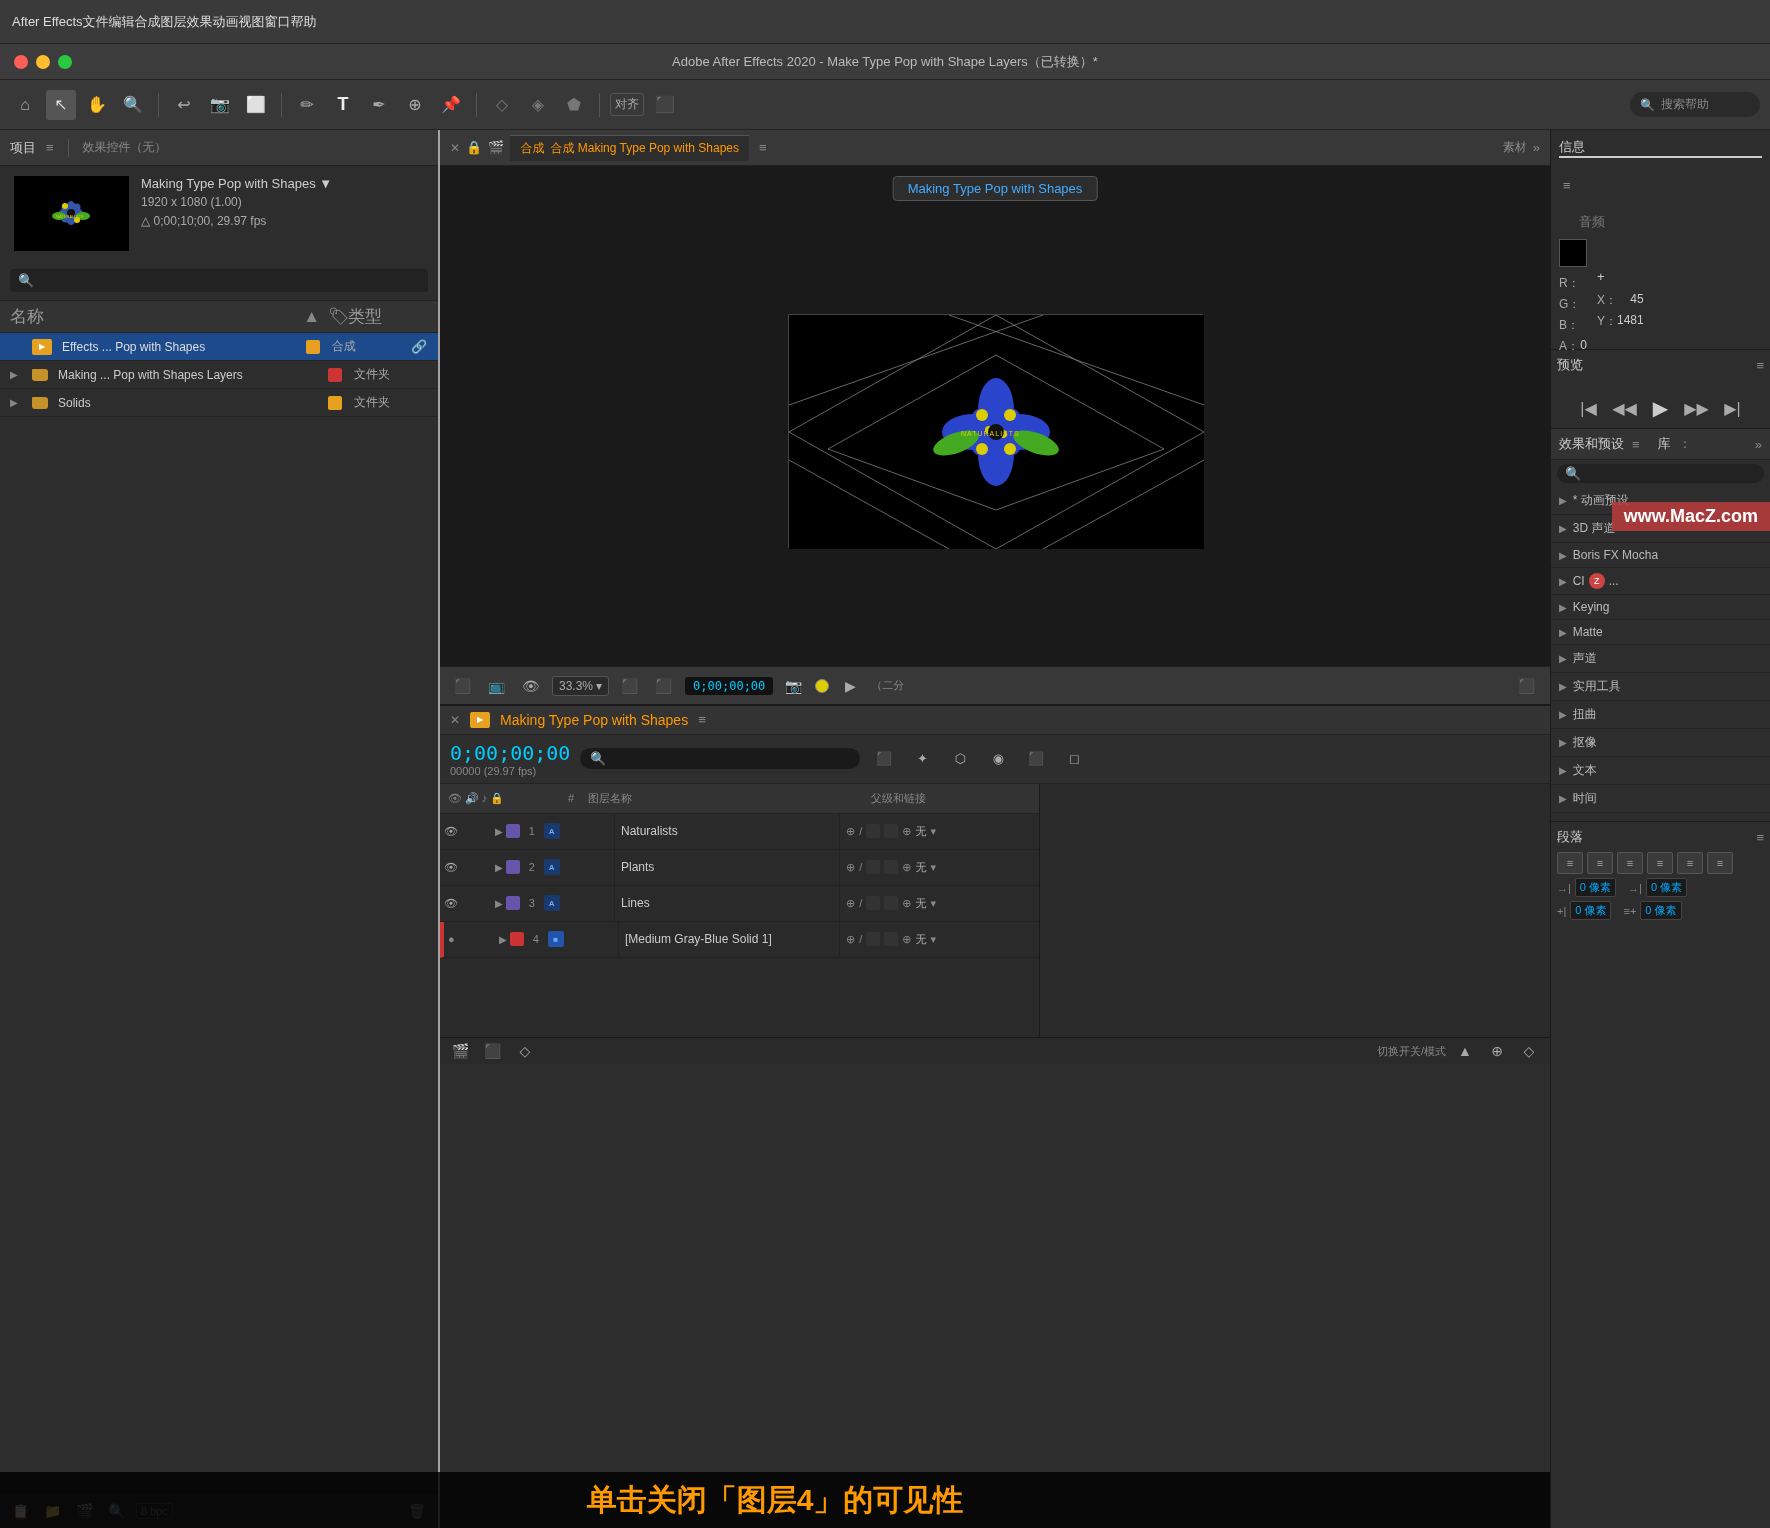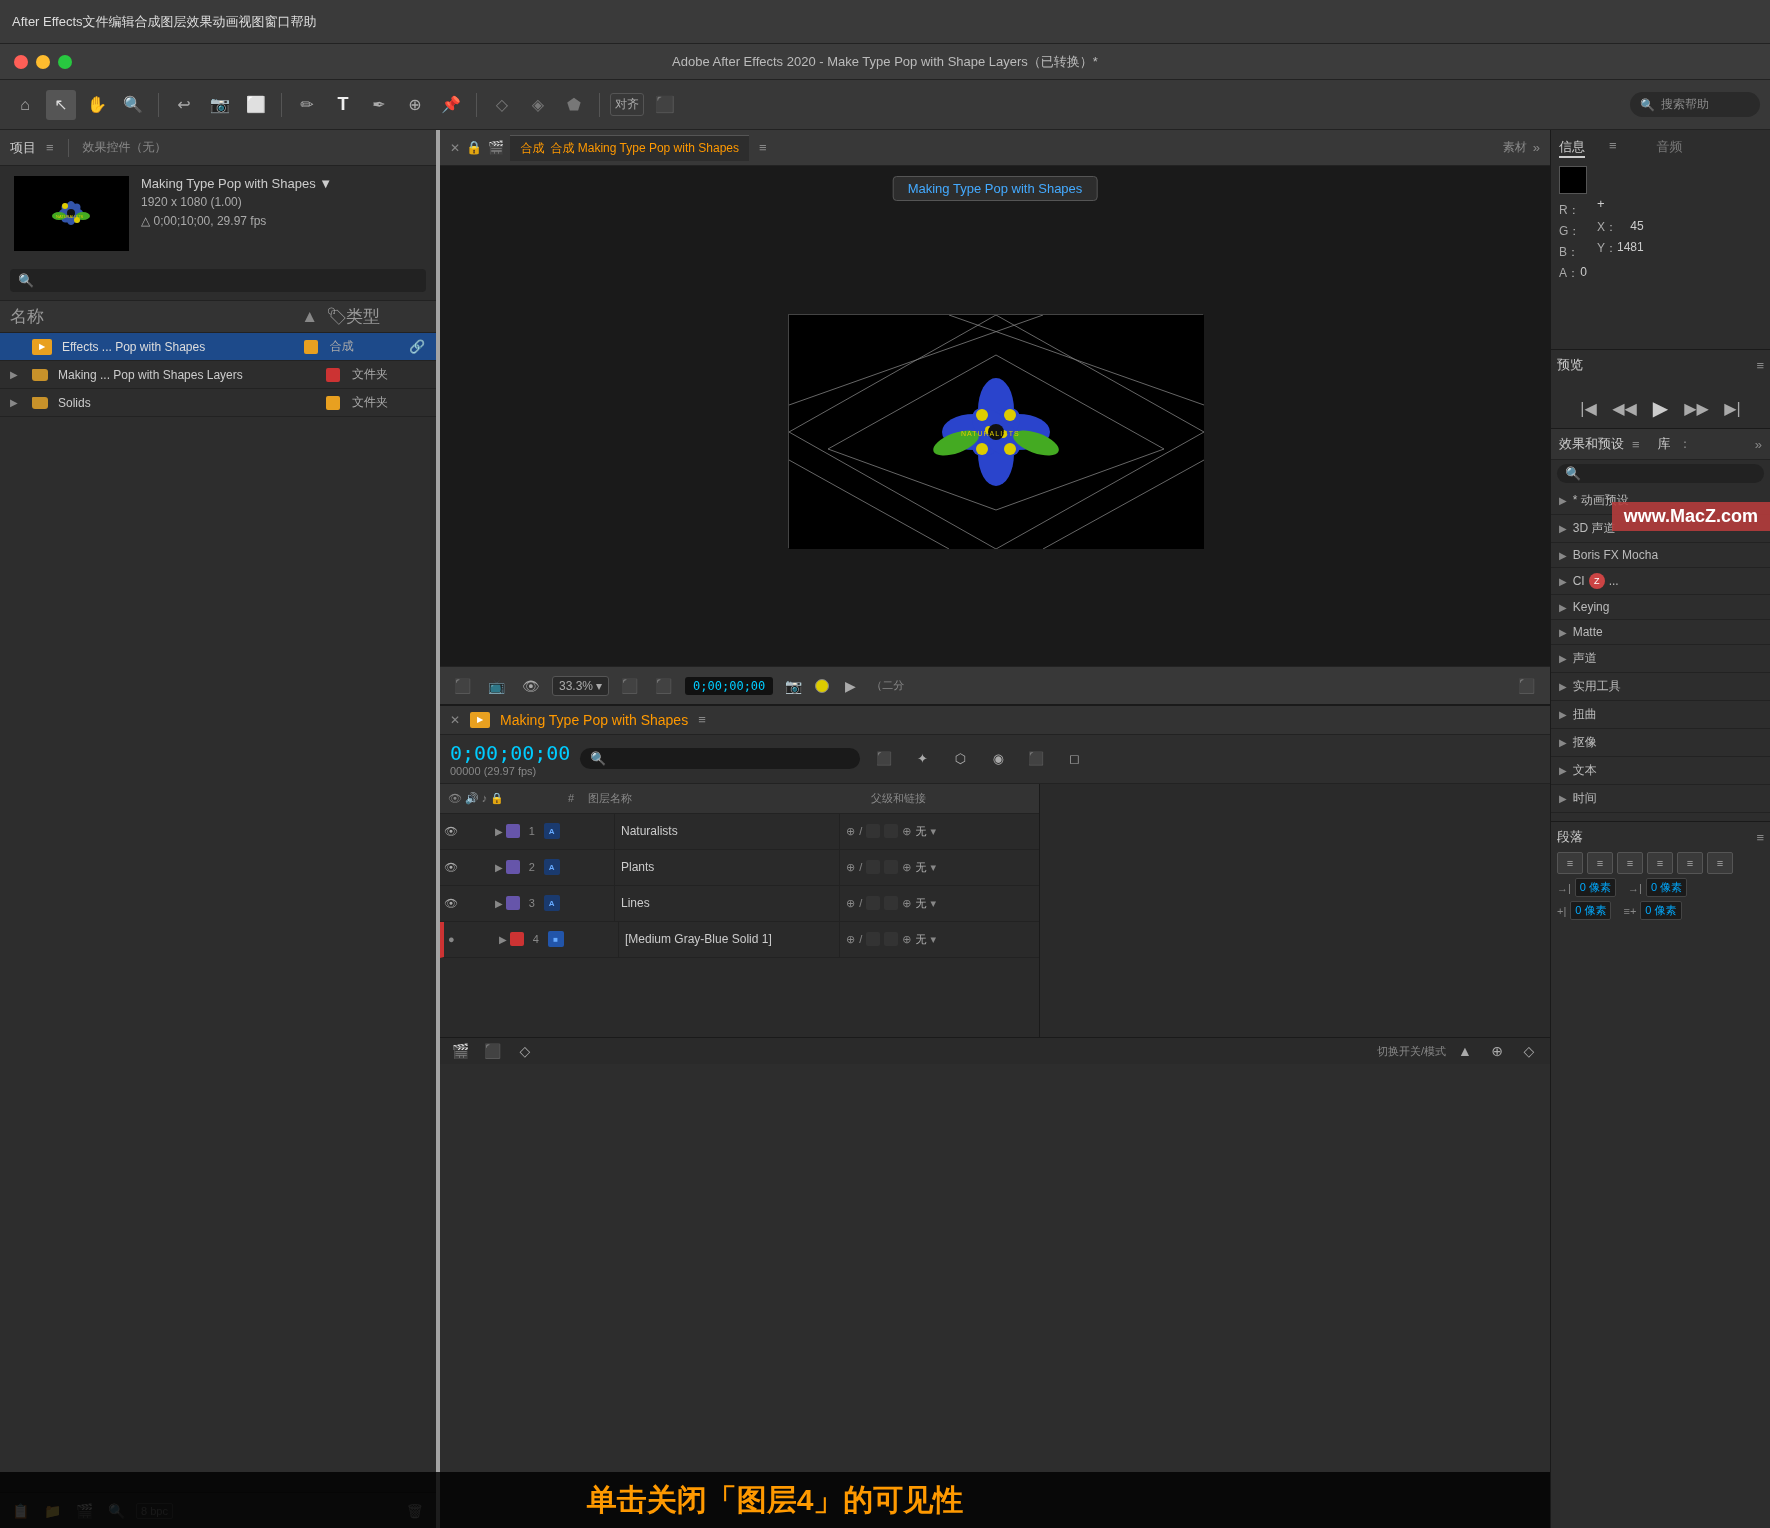--- a/index.html
+++ b/index.html
@@ -95,21 +95,21 @@
     
     .main-layout {
       display: flex;
       height: calc(1528px - 44px - 36px - 50px);
     }
 
     
     .left-panel {
       width: 440px;
       background: #2d2d2d;
-      border-right: 4px solid #a3a3a3;
+      border-right: 2px solid #a3a3a3;
       display: flex;
       flex-direction: column;
     }
     .panel-header {
       height: 36px;
       background: #383838;
       display: flex;
       align-items: center;
       padding: 0 10px;
       gap: 10px;
@@ -313,20 +313,21 @@
       flex-direction: column;
     }
     .info-panel {
       height: 220px;
       border-bottom: 1px solid #1a1a1a;
       padding: 8px;
     }
     .info-header {
       display: flex; gap: 20px;
       margin-bottom: 8px;
+      flex-direction: column;
     }
     .info-tab { font-size: 13px; cursor: pointer; }
     .info-tab.active { color: #ccc; border-bottom: 2px solid #ccc; }
     .info-tab.inactive { color: #777; }
     .color-preview {
       width: 28px; height: 28px;
       background: #000;
       border: 1px solid #555;
       margin-bottom: 6px;
     }

